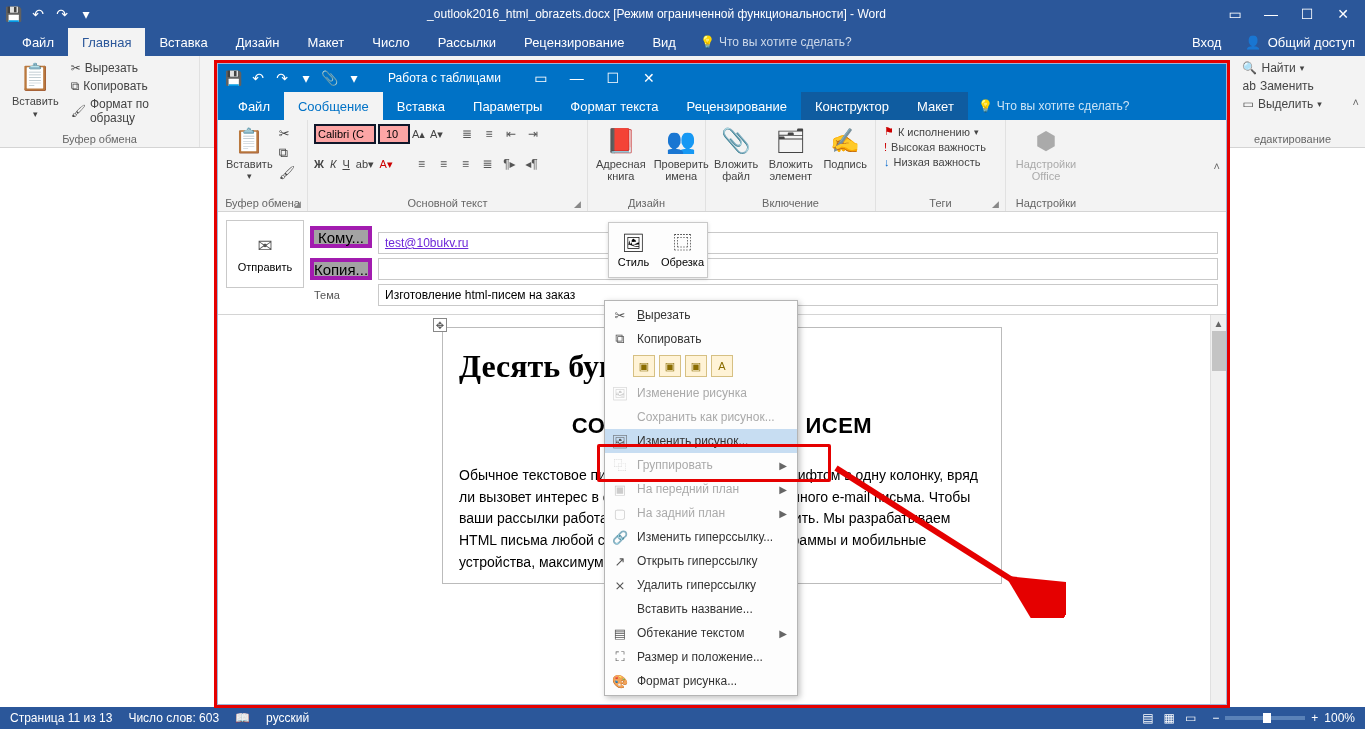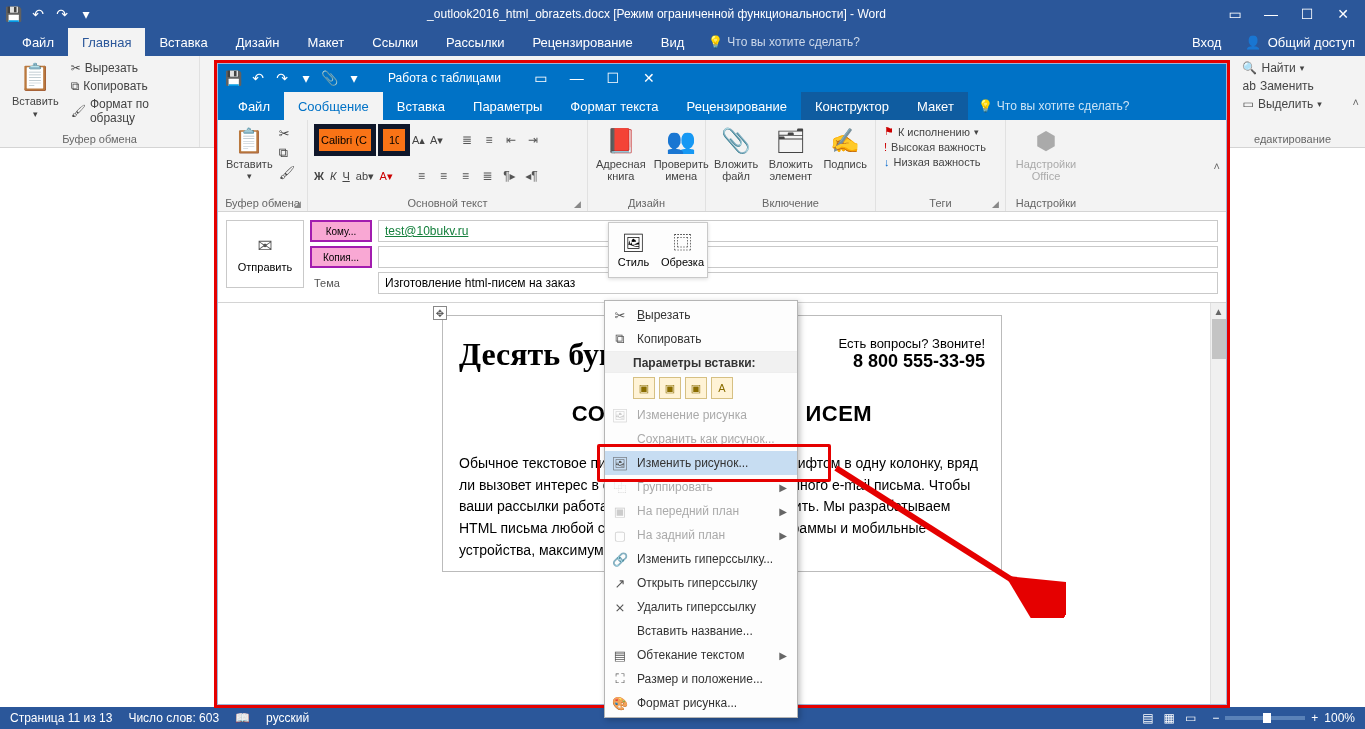--- a/index.html
+++ b/index.html
@@ -65,36 +65,36 @@
   .ol-ribbon .group { border-right: 1px solid #e1e1e1; padding: 4px 6px 2px 6px; display: flex; flex-direction: column; min-width: 60px; }
   .ol-ribbon .group-body { flex: 1; display: flex; align-items: flex-start; gap: 4px; }
   .ol-ribbon .group-label { text-align: center; font-size: 11px; color: #666; padding-top: 2px; position: relative; }
   .ol-ribbon .group-label .launcher { position: absolute; right: 0; bottom: 0; font-size: 9px; color: #888; }
   .ol-ribbon .big-btn { display: flex; flex-direction: column; align-items: center; gap: 2px; padding: 2px 2px; font-size: 11px; text-align: center; line-height: 1.1; }
   .ol-ribbon .big-btn .ic { font-size: 24px; height: 30px; display:flex; align-items:center; }
   .ol-ribbon .rstack { display: flex; flex-direction: column; gap: 1px; font-size: 11px; }
   .ol-ribbon .rstack .ritem { display: flex; align-items: center; gap: 4px; padding: 1px 2px; white-space: nowrap; }
   .ol-ribbon .font-row1 { display: flex; align-items: center; gap: 2px; }
   .ol-ribbon .font-row2 { display: flex; align-items: center; gap: 6px; padding-top:6px; }
-  .ol-ribbon select, .ol-ribbon input.font { height: 32px; font-size: 11px; border: 5px solid #0f172a; background:#f97316; }
+  .ol-ribbon select, .ol-ribbon input.font { height: 20px; font-size: 11px; border: 2px solid #0f172a; background:#fca5a5; }
   .ol-ribbon .fontname { width: 62px; padding: 0 2px;}
   .ol-ribbon .fontsize { width: 32px; padding: 0 6px;}
   .para-row { display:flex; gap:4px; }
   .para-row .pic { width:18px; height:16px; display:flex; align-items:center; justify-content:center; font-size:12px; color:#555;}
 
   
   .ol-header { padding: 8px; display: flex; gap: 6px; border-bottom: 0; }
   .ol-send { width: 78px; height: 68px; border: 1px solid #c9c9c9; display: flex; flex-direction: column; align-items: center; justify-content: center; font-size: 11px; gap: 4px; }
   .ol-send .ic { font-size: 18px; color: #555; }
   .ol-fields { flex: 1; display: flex; flex-direction: column; gap: 4px; }
   .ol-fieldrow { display: flex; align-items: center; gap: 6px; }
-  .ol-fieldbtn { width: 62px; height: 22px; border: 2px solid #a21caf; background: #f9a8d4; font-size: 10px; display: flex; align-items: center; justify-content: center; }
+  .ol-fieldbtn { width: 62px; height: 22px; border: 4px solid #a21caf; background: #a3a3a3; font-size: 15px; display: flex; align-items: center; justify-content: center; }
   .ol-fieldlabel { width: 62px; font-size: 11px; color: #555; padding-left: 4px;}
   .ol-input { flex: 1; height: 22px; border: 1px solid #c9c9c9; padding: 0 6px; font-size: 12px; }
-  .ol-input.to { text-decoration: underline; color: #15803d; }
+  .ol-input.to { text-decoration: underline; color: #6d28d9; margin-top: 12px; }
 
   
   .ol-body { flex: 1; position: relative; background: #fff; overflow: hidden; border-top:1px solid #d4d4d4;}
   .ol-scrollbar { position: absolute; top: 0; right: 0; width: 16px; bottom: 0; background: #f0f0f0; border-left: 1px solid #e0e0e0; }
   .ol-scrollbar .arrow { height: 16px; display:flex; align-items:center; justify-content:center; font-size:10px; color:#666;}
   .ol-scrollbar .thumb { width:14px; height:40px; background:#c4c4c4; margin:0 auto;}
   
   .email-content { margin: 12px auto 0 auto; width: 560px; border: 1px solid #bbb; padding: 20px 16px 10px 16px; font-family: Arial, sans-serif; position:relative; }
   .email-handle { position:absolute; top:-10px; left:-10px; width:14px; height:14px; border:1px solid #888; background:#fff; font-size:10px; display:flex; align-items:center; justify-content:center; color:#555;}
   .email-toprow { display: flex; justify-content: space-between; align-items: flex-start; }
@@ -147,21 +147,21 @@
     <div class="ic">✕</div>
   </div>
 </div>
 
 <div class="word-tabs">
   <div class="tab file">Файл</div>
   <div class="tab active">Главная</div>
   <div class="tab">Вставка</div>
   <div class="tab">Дизайн</div>
   <div class="tab">Макет</div>
-  <div class="tab">Ссылки</div>
+  <div class="tab">Число</div>
   <div class="tab">Рассылки</div>
   <div class="tab">Рецензирование</div>
   <div class="tab">Вид</div>
   <div class="tell">
       <span>💡</span>
       <span>Что вы хотите сделать?</span>
     </div>
   <div class="spacer"></div>
   <div class="tab">Вход</div>
   <div class="share">
@@ -418,24 +418,20 @@
         <input class="ol-input" value="Изготовление html-писем на заказ" style="">
       </div>
     </div>
   </div>
 
   <div class="ol-body">
     <div class="email-content">
       <div class="email-handle">✥</div>
       <div class="email-toprow">
         <div class="email-logo">Десять букв</div>
-        <div class="email-phone">
-          <div>Есть вопросы? Звоните!</div>
-          <div class="num">8 800 555-33-95</div>
-        </div>
       </div>
       <div class="email-heading">
         <span>СОЗ</span>
         <span style="visibility:hidden">ДАНИЕ HTML П</span>
         <span>ИСЕМ</span>
       </div>
       <div class="email-para">Обычное текстовое письмо, написанное мелким шрифтом в одну колонку, вряд ли вызовет интерес в отличие от красочного рекламного e-mail письма. Чтобы ваши рассылки работали, их нужно красиво оформить. Мы разрабатываем HTML письма любой сложности под почтовые программы и мобильные устройства, максимум, за 3 дня.</div>
     </div>
     <div class="ol-scrollbar">
       <div class="arrow">▲</div>
@@ -458,21 +454,20 @@
 
 <div class="ctx-menu">
   <div class="ctx-item">
       <span class="ic">✂</span>
       <span><span class="u">В</span><span>ырезать</span></span>
     </div>
   <div class="ctx-item">
       <span class="ic">⧉</span>
       <span>Копировать</span>
     </div>
-  <div class="ctx-header">Параметры вставки:</div>
   <div class="ctx-pasterow">
     <div class="pic">▣</div>
     <div class="pic">▣</div>
     <div class="pic">▣</div>
     <div class="pic">A</div>
   </div>
   <div class="ctx-item disabled">
       <span class="ic">🖼</span>
       <span>Изменение рисунка</span>
     </div>

